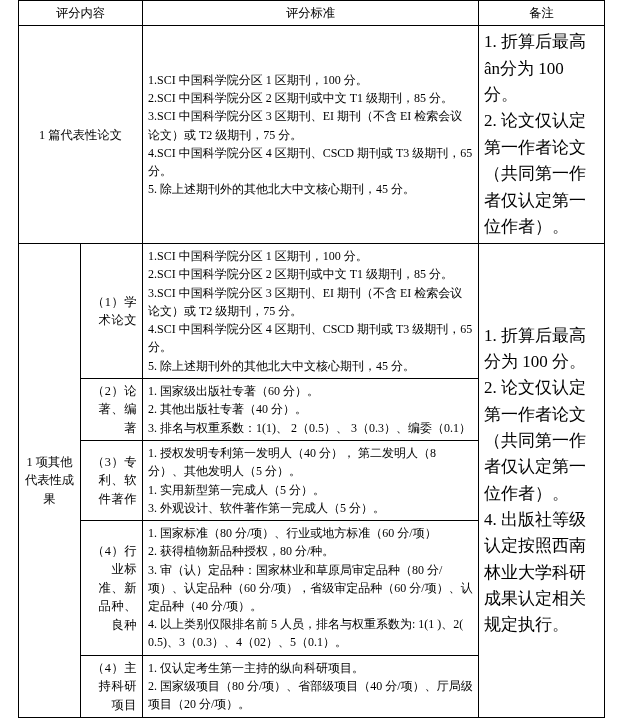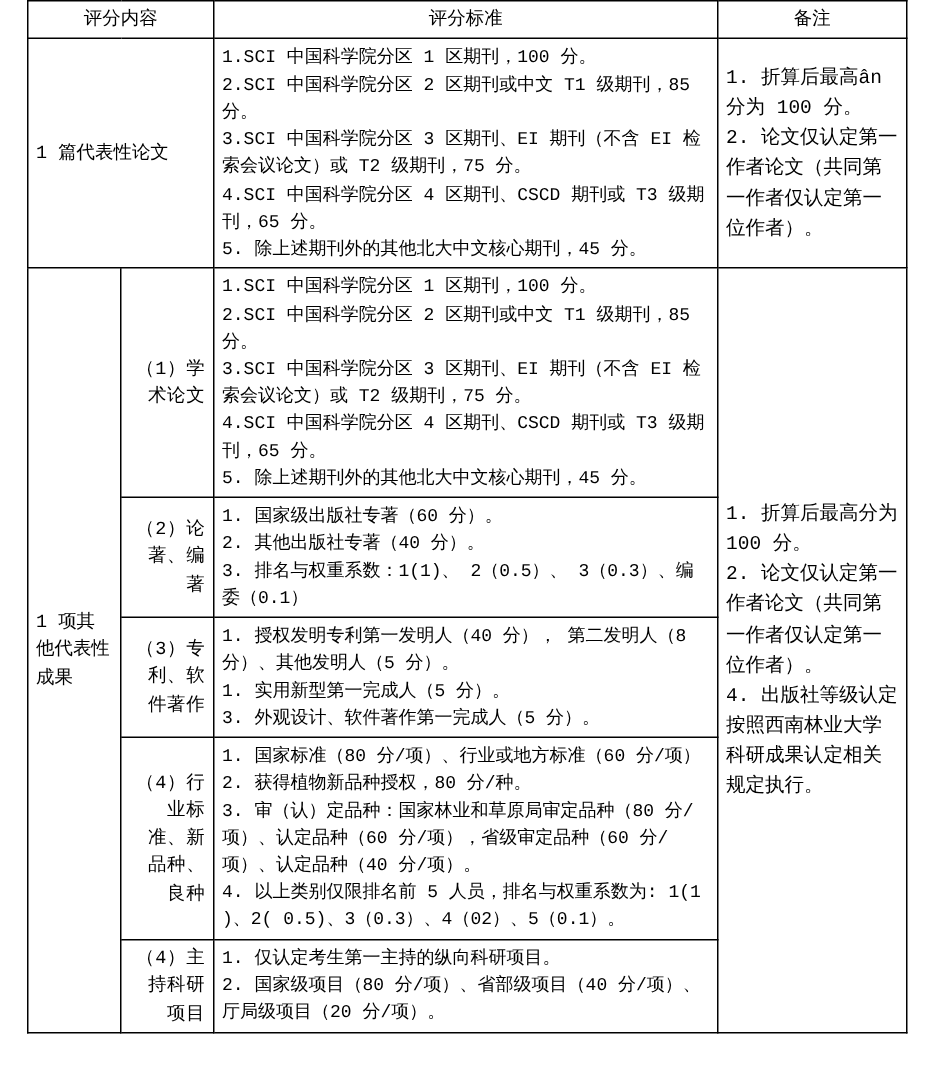--- a/index.html
+++ b/index.html
@@ -25,60 +25,60 @@
     text-align: center;
     font-size: 15px;
     font-weight: bold;
     letter-spacing: 0.5px;
     padding: 10px 0 9px 0;
   }
   table.grid {
     border-collapse: collapse;
     width: 468px;
     table-layout: fixed;
-    font-family: Liberation Mono, monospace;
   }
   table.grid td, table.grid th {
     border: 1px solid #000000;
     vertical-align: middle;
     padding: 3px 5px;
     font-size: 12.3px;
     line-height: 1.5;
     font-weight: normal;
   }
   .hdr {
     text-align: center;
     font-size: 12.5px;
     padding: 5px 4px;
   }
   .col-a { width: 62px; }
   .col-b { width: 62px; }
   .col-c { width: 336px; }
   .col-d { width: 126px; }
   .cat-label {
+    text-align: center;
     font-weight: bold;
     font-size: 12.3px;
     line-height: 1.45;
   }
   .sub-label {
     text-align: right;
     font-size: 12.3px;
     line-height: 1.5;
     padding: 3px 4px;
     letter-spacing: 0.5px;
   }
   .body-cell p {
     margin: 0;
     text-indent: 0;
     font-size: 12px;
     line-height: 1.52;
   }
   .note-cell p {
     margin: 0;
-    font-size: 13px;
+    font-size: 17px;
     line-height: 1.55;
   }
 </style>
 </head>
 <body>
 
 <div class="page">
 
 
   <table class="grid">

